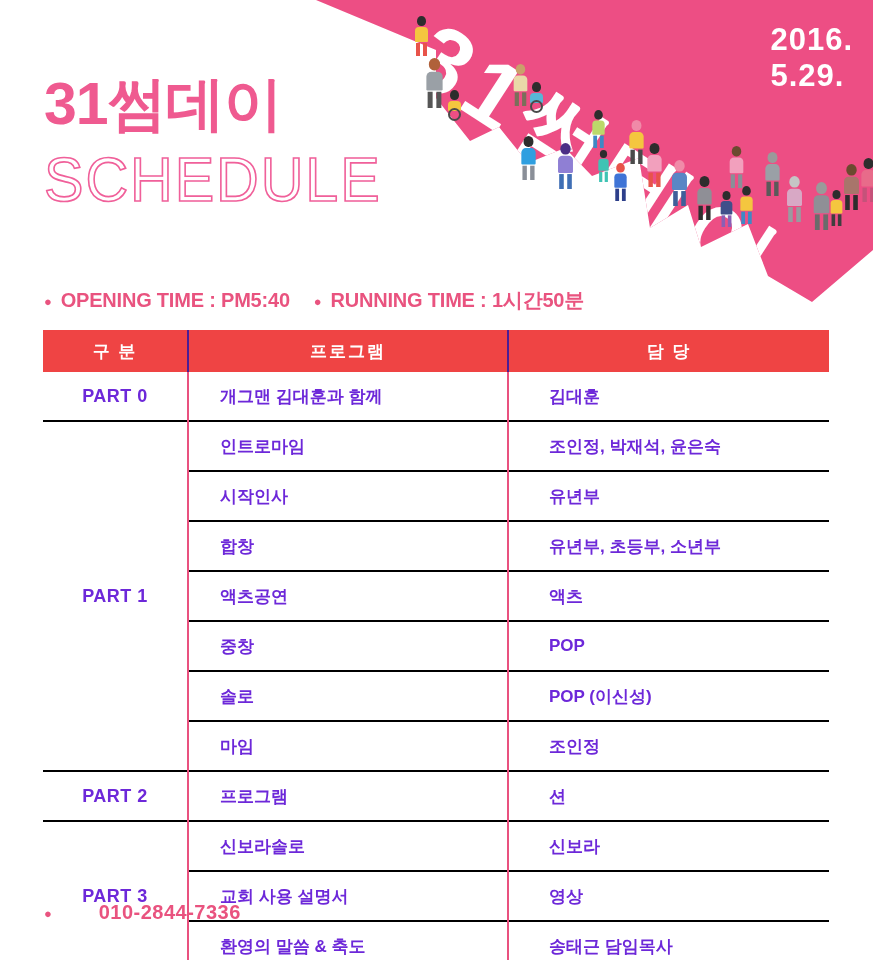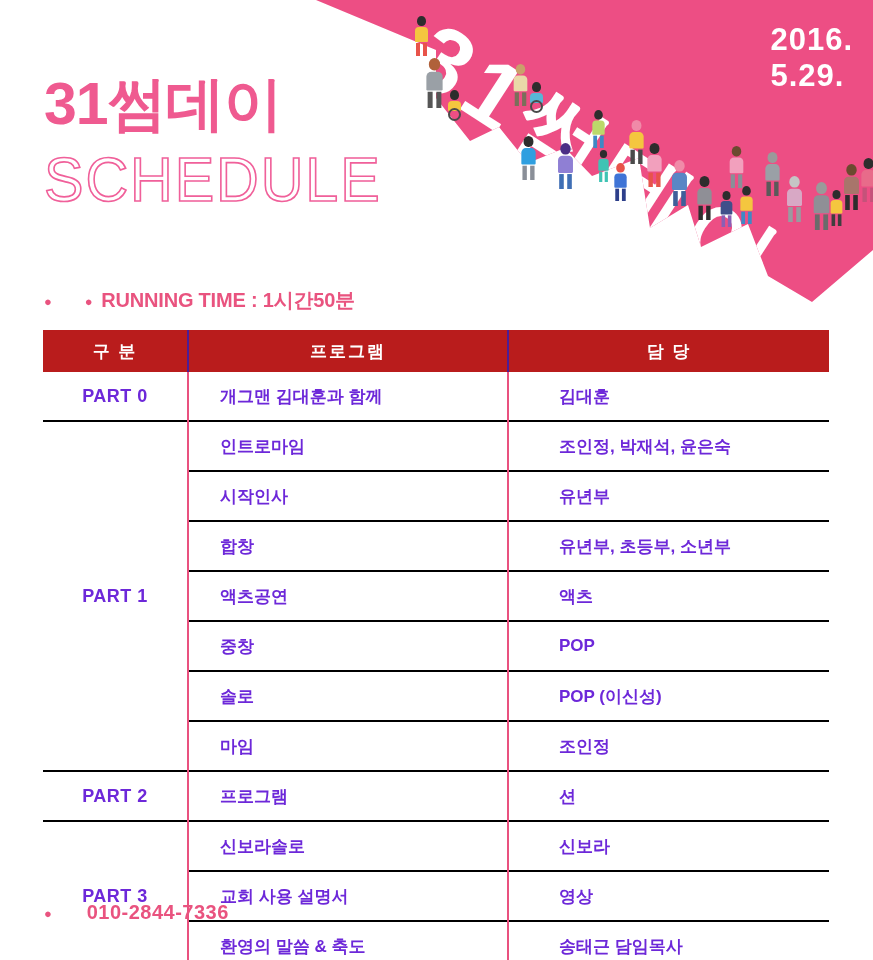--- a/index.html
+++ b/index.html
@@ -36,33 +36,33 @@
   @supports (-webkit-text-stroke:1px red){
     .title-en{color:transparent;-webkit-text-stroke:1.7px #f0609a;}
   }
 
   
   .info-line{position:absolute;left:44px;top:287px;display:flex;gap:24px;}
   .pill{display:flex;align-items:center;color:#e9537f;font-weight:800;font-size:20px;
     letter-spacing:-.2px;white-space:nowrap;}
   .bullet{font-size:13px;margin-right:9px;margin-top:2px;}
   .footer{position:absolute;left:44px;top:901px;}
-  .footer .phone{margin-left:26px;letter-spacing:.5px;}
+  .footer .phone{margin-left:38px;letter-spacing:.5px;}
 
   
   table.schedule{position:absolute;left:43px;top:330px;width:786px;border-collapse:collapse;
     border-bottom:4px solid #e9517f;table-layout:fixed;}
   col.c1{width:145px;} col.c2{width:320px;} col.c3{width:321px;}
-  .schedule th{height:40px;background:#b91c1c;color:#ffffff;font-size:17px;font-weight:800;
+  .schedule th{height:40px;background:#ef4444;color:#ffffff;font-size:17px;font-weight:800;
     letter-spacing:2px;text-align:center;}
   .schedule th + th{border-left:2px solid #4c1d95;}
   .schedule td{height:46px;color:#6d28d9;font-weight:700;font-size:17px;vertical-align:middle;}
   .schedule td.part{text-align:center;font-size:18px;letter-spacing:.5px;border-right:2px solid #e9517f;}
   .schedule td.program{padding-left:31px;border-right:2px solid #e9517f;}
-  .schedule td.staff{padding-left:50px;}
+  .schedule td.staff{padding-left:40px;}
   .schedule tr.group-start td{border-top:2px solid #000000;}
   .schedule tr.sub-row td{border-top:2px solid #000000;}
 </style>
 </head>
 <body>
 
 <div class="poster">
 
   <div class="banner">
     <div class="banner-text">31썸데이</div>
@@ -254,20 +254,21 @@
     </div>
 
   <div class="title-block">
     <div class="title-kr">31썸데이</div>
     <div class="title-en">SCHEDULE</div>
   </div>
 
   <div class="info-line">
     <div class="pill">
       <span class="bullet">●</span>
+      <span>OPENING TIME : PM5:40</span>
     </div>
     <div class="pill">
       <span class="bullet">●</span>
       <span>RUNNING TIME : 1시간50분</span>
     </div>
   </div>
 
   <table class="schedule">
     <colgroup>
         <col class="c1">

